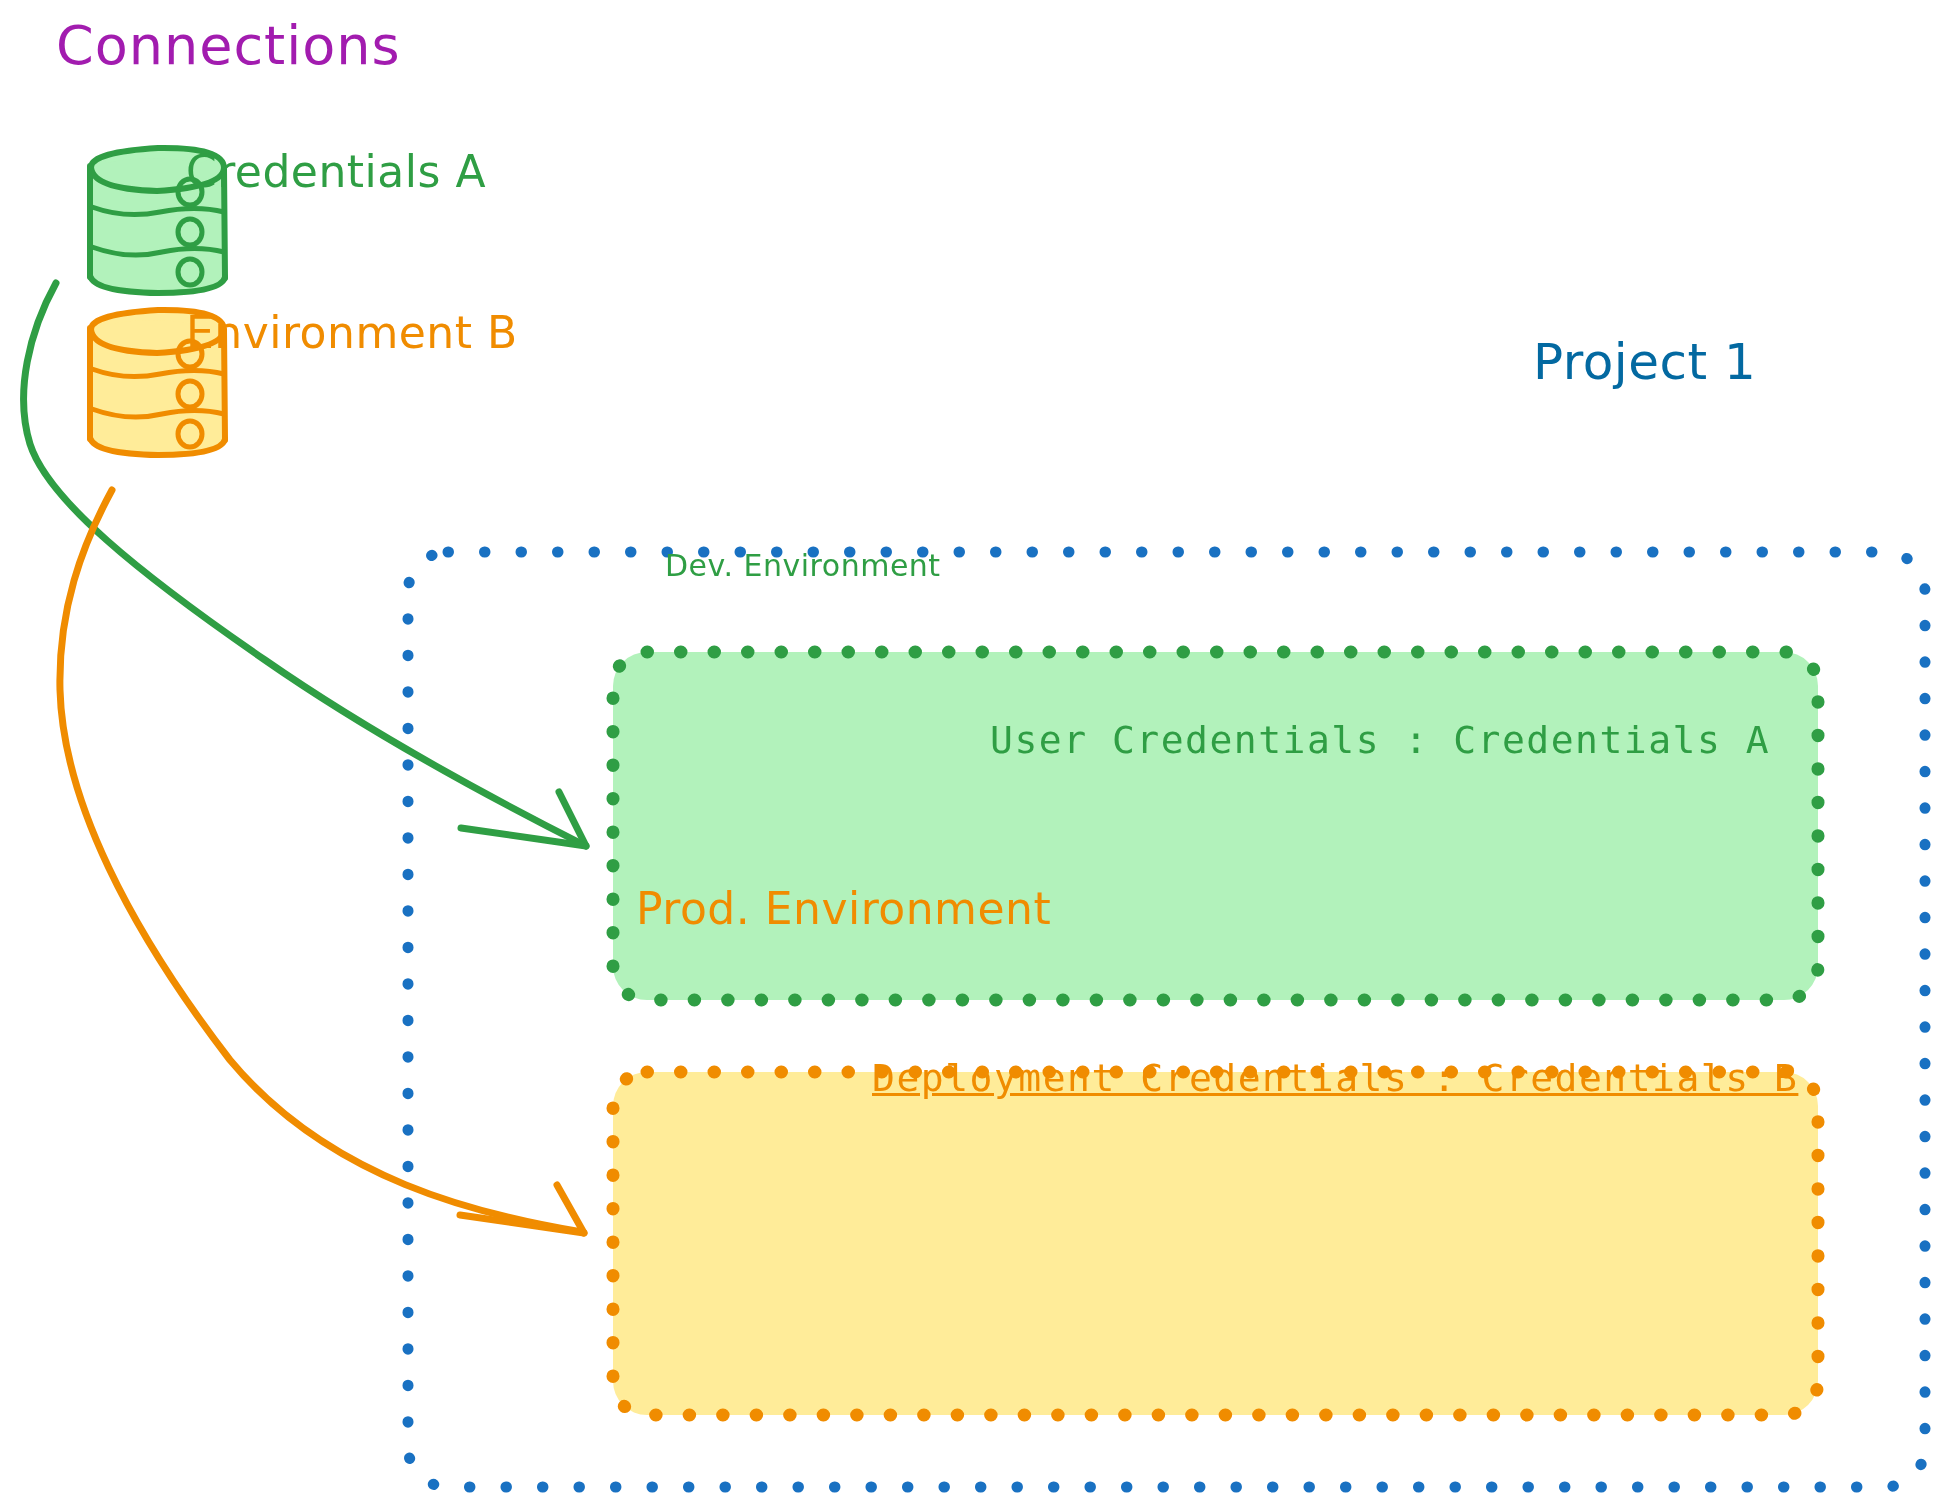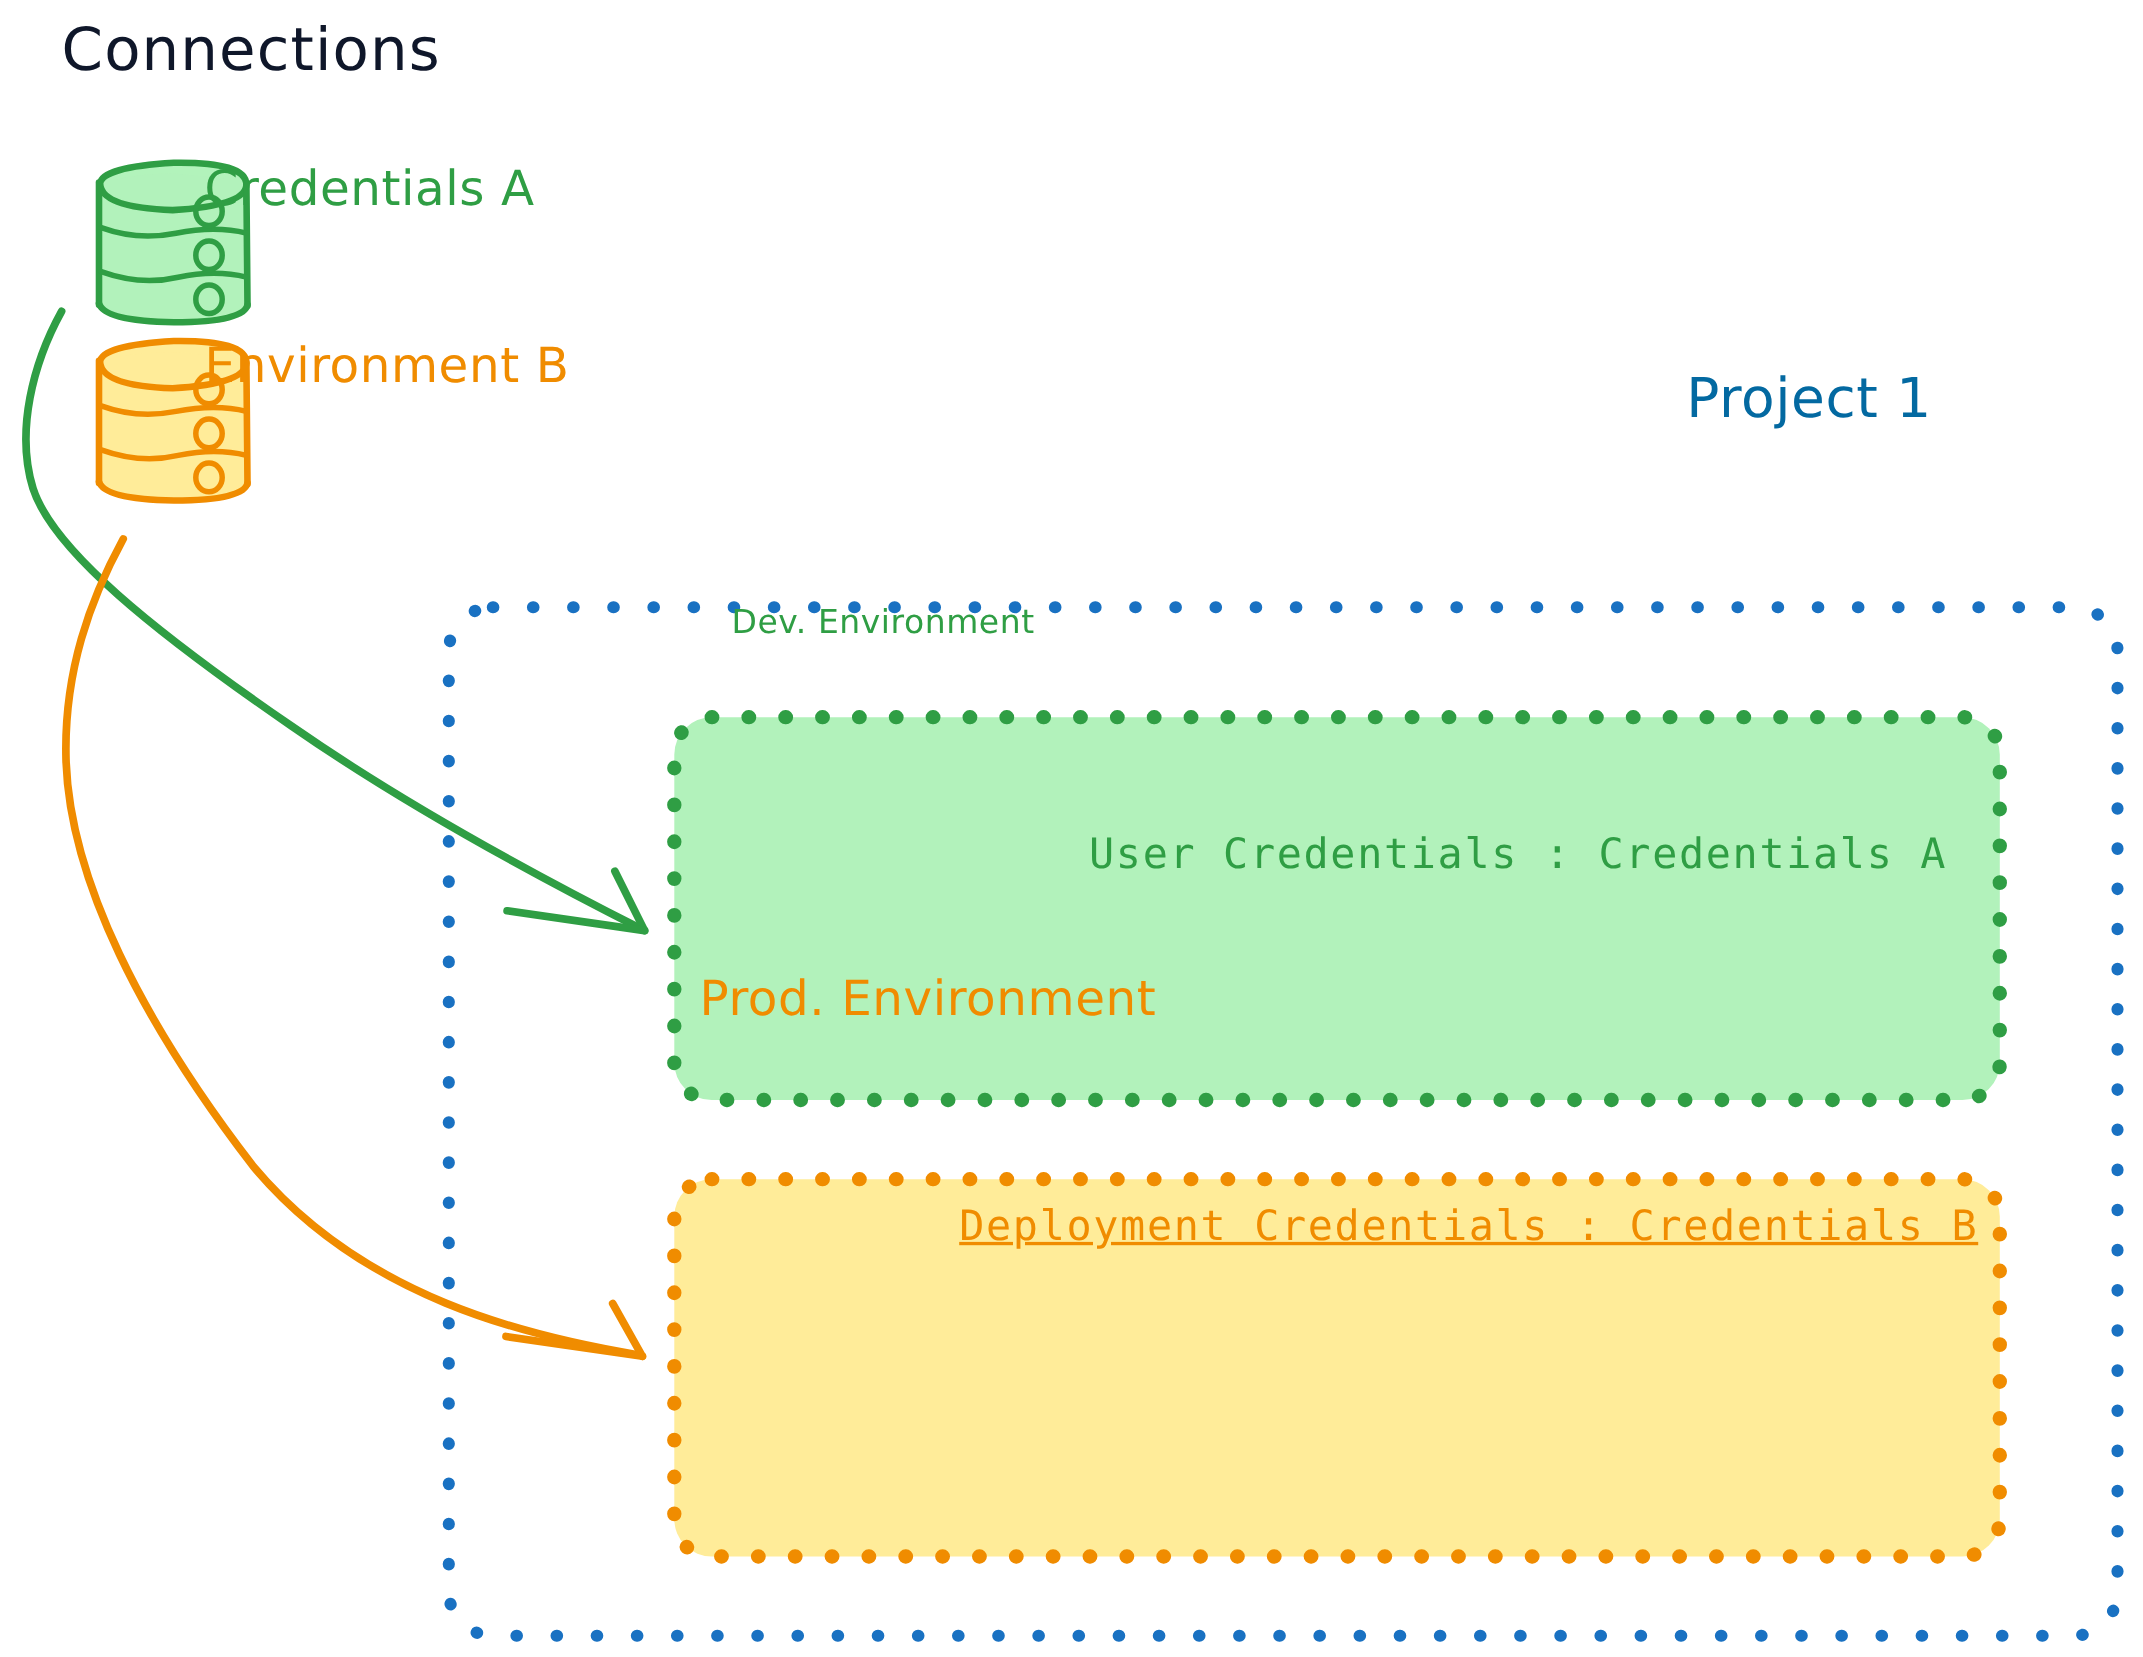--- a/index.html
+++ b/index.html
@@ -32,28 +32,27 @@
     font-weight: 400;
     white-space: nowrap;
     letter-spacing: 0.5px;
     transform-origin: left top;
   }
   .mono {
     position: absolute;
     font-family: "DejaVu Sans Mono", monospace;
     font-weight: 400;
     white-space: nowrap;
-    margin-top: 36px;
   }
 
   #connections-title {
     left: 56px;
     top: 14px;
     font-size: 54px;
-    color: #0f172a;
+    color: #a21caf;
     letter-spacing: 1px;
   }
   #label-connection-a {
     left: 186px;
     top: 146px;
     font-size: 44px;
     color: #2f9e44;
   }
   #label-connection-b {
     left: 186px;

